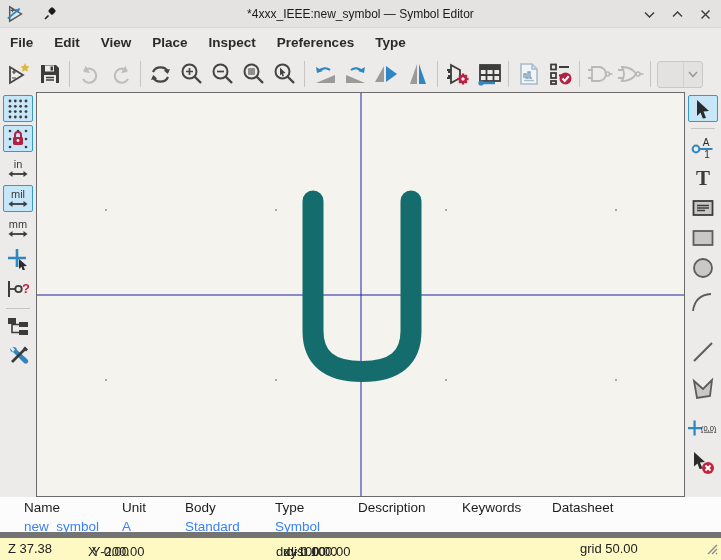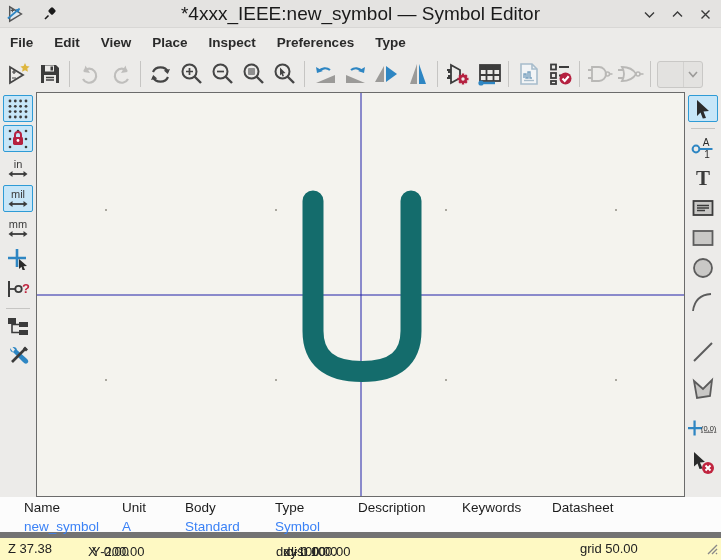--- a/index.html
+++ b/index.html
@@ -12,21 +12,21 @@
   
   .titlebar {
     position:absolute; left:0; top:0; width:721px; height:28px;
     background:#e4e3e1; display:flex; align-items:center;
     border-bottom:1px solid #d8d7d5;
   }
   .titlebar .appicon { margin-left:6px; }
   .titlebar .pinicon { margin-left:16px; }
   .titlebar .title {
     position:absolute; left:0; right:0; text-align:center;
-    font-size:19px; color:#1a1a1a; pointer-events:none;
+    font-size:12px; color:#1a1a1a; pointer-events:none;
   }
   .win-controls { position:absolute; right:6px; top:0; height:28px; display:flex; align-items:center; gap:8px; }
   .win-btn { width:20px; height:20px; display:flex; align-items:center; justify-content:center; }
   
   .menubar {
     position:absolute; left:0; top:28px; width:721px; height:28px;
     background:#eceBe9; display:flex; align-items:center; padding-left:10px; gap:21px;font-weight:bold;
   }
   .menu-item { color:#2a2a2a; }
   

